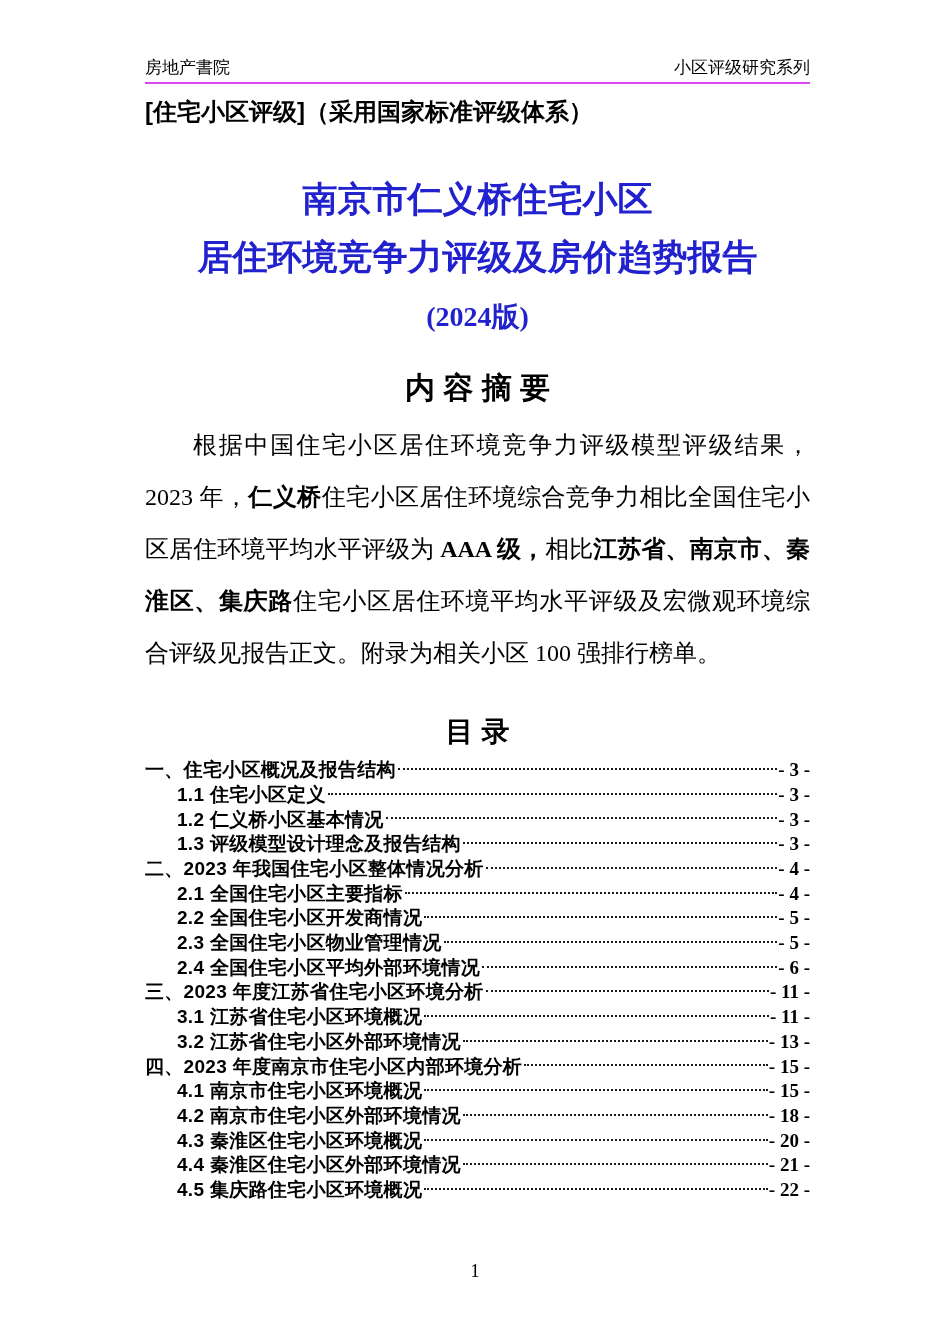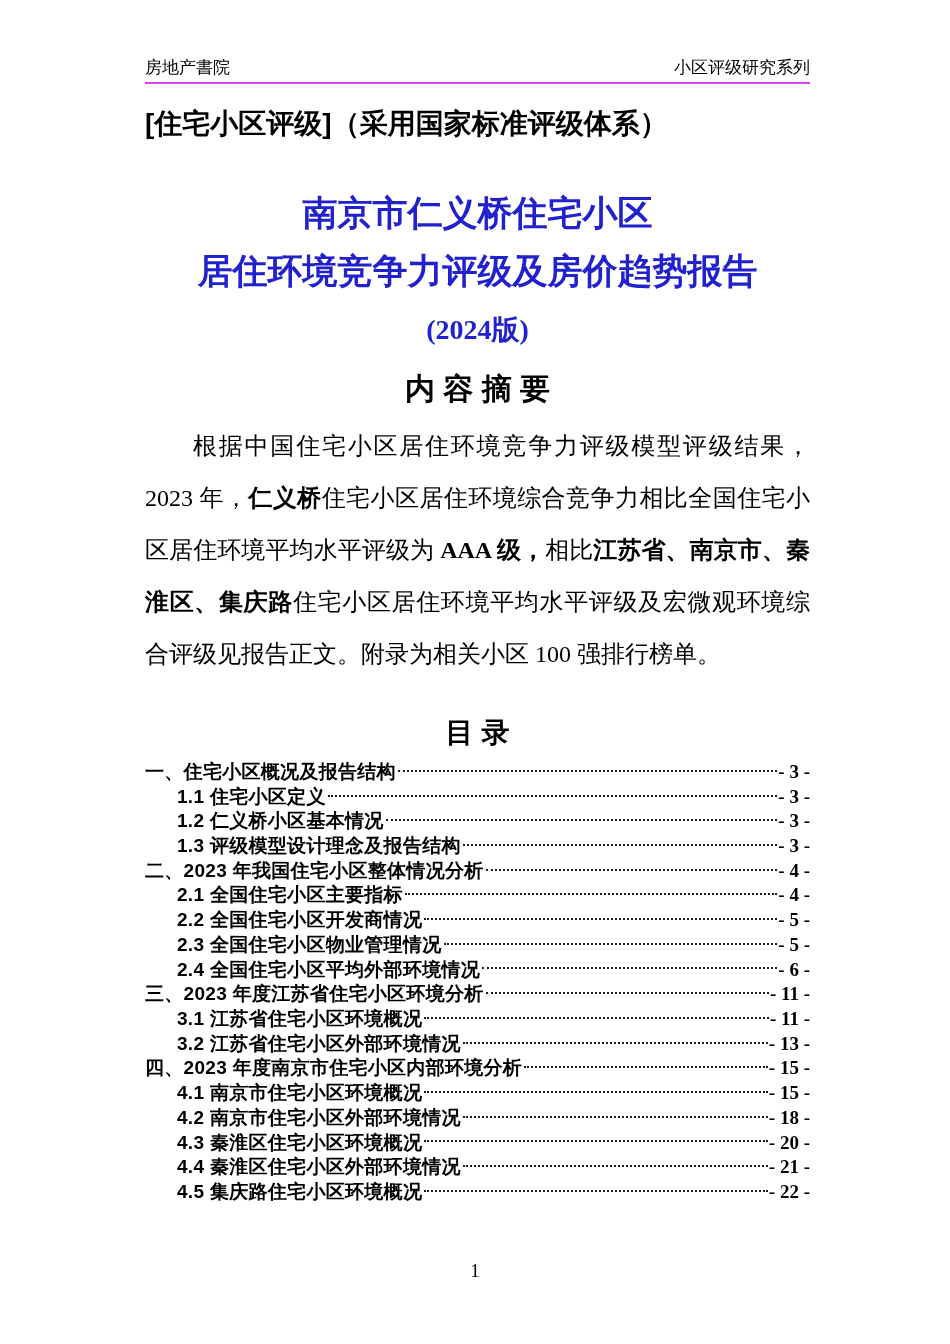--- a/index.html
+++ b/index.html
@@ -21,24 +21,24 @@
     justify-content: space-between;
     align-items: flex-end;
     border-bottom: 2px solid #d946ef;
     padding-bottom: 4px;
     font-family: "Liberation Sans", "DejaVu Sans", sans-serif;
     font-size: 17px;
     line-height: 1.2;
   }
   
   .subtitle {
-    margin-top: 23px;
-    font-family: "Liberation Sans", "DejaVu Sans", sans-serif;
-    font-weight: bold;
-    font-size: 28px;
+    margin-top: 14px;
+    font-family: "Liberation Sans", "DejaVu Sans", sans-serif;
+    font-weight: bold;
+    font-size: 24px;
     line-height: 1.2;
   }
   
   .title-l1, .title-l2 {
     margin: 0;
     text-align: center;
     font-weight: bold;
     font-size: 35px;
     line-height: 1.32;
     font-family: "Liberation Serif", "DejaVu Serif", serif;
@@ -48,21 +48,21 @@
   .version {
     margin-top: 17px;
     text-align: center;
     font-weight: bold;
     font-size: 28px;
     line-height: 1.25;
     font-family: "Liberation Serif", "DejaVu Serif", serif;
   }
   
   .sum-head {
-    margin: 24px 0 0 0;
+    margin: 36px 0 0 0;
     text-align: center;
     font-family: "Liberation Sans", "DejaVu Sans", sans-serif;
     font-weight: bold;
     font-size: 30px;
     line-height: 1.2;
   }
   .summary {
     margin-top: 13px;
     font-size: 24px;
     line-height: 52px;

